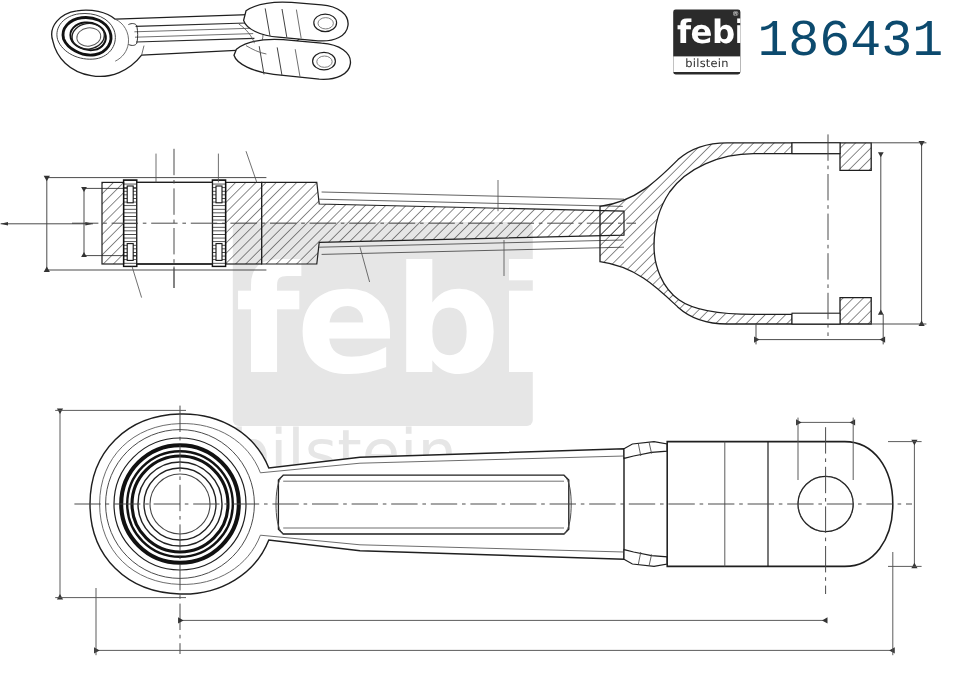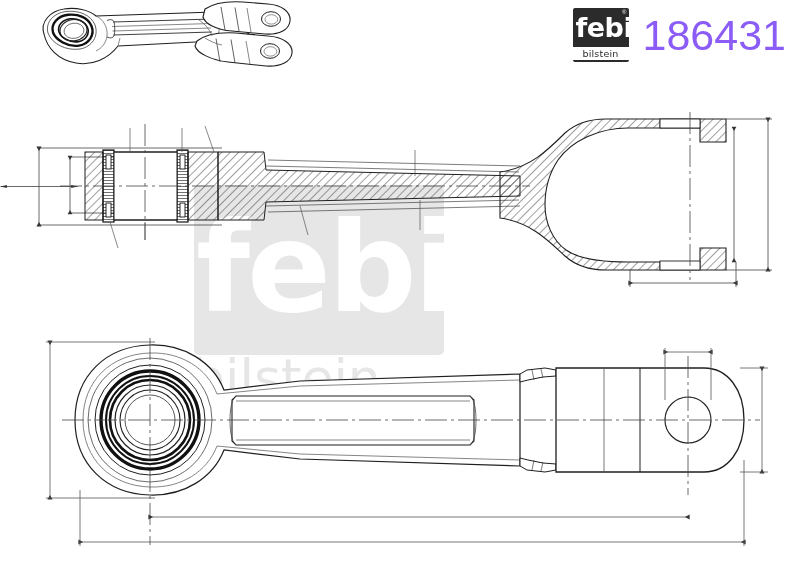--- a/index.html
+++ b/index.html
@@ -74,22 +74,22 @@
     position: absolute;
     right: 2px;
     top: 1px;
     font-size: 6px;
     color: #ffffff;
     line-height: 7px;
   }
   .part-number {
     font-size: 43px;
     line-height: 46px;
-    color: #8b5cf6;
-    font-family: Liberation Sans, sans-serif;
+    color: #0c4a6e;
+    font-family: Liberation Mono, monospace;
     font-weight: 400;
     letter-spacing: 0px;
     white-space: nowrap;
   }
   
   #watermark {
     position: absolute;
     left: 186px;
     top: 185px;
     width: 320px;

